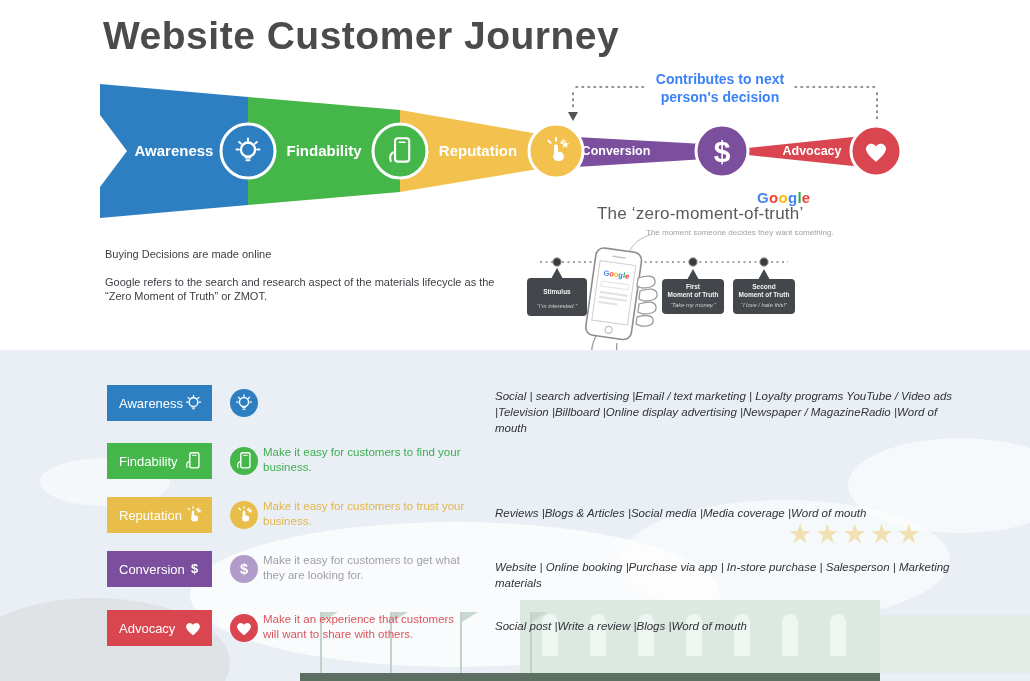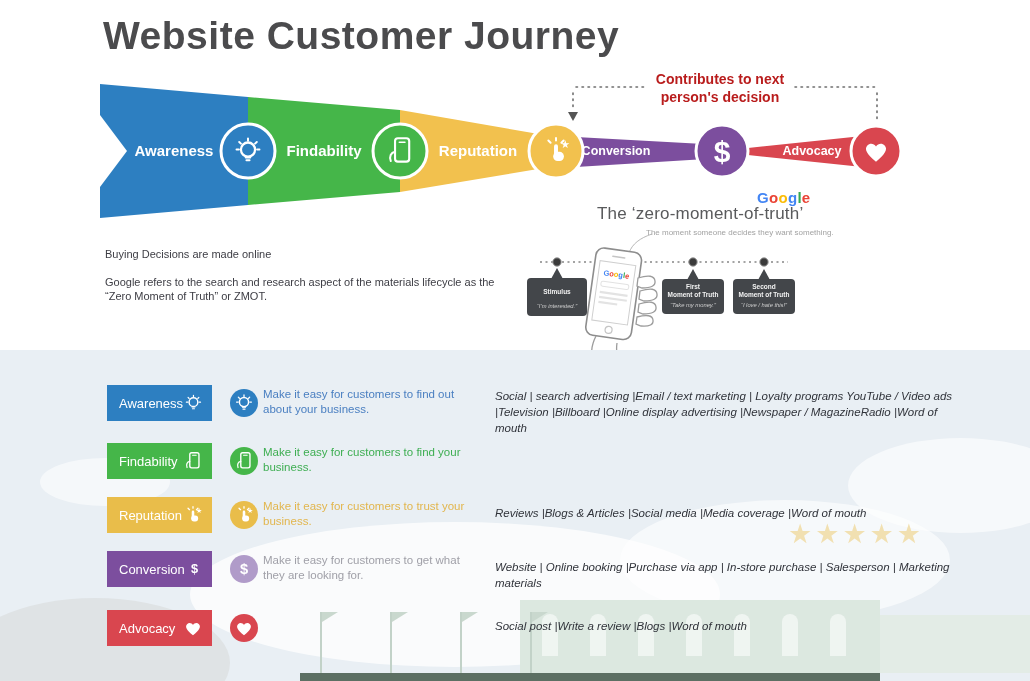--- a/index.html
+++ b/index.html
@@ -1,21 +1,21 @@
 <!DOCTYPE html>
 <html><head>
 <meta charset="utf-8">
 <style>
   html,body{margin:0;padding:0;background:#fff;}
   .stage{position:relative;width:1030px;height:681px;background:#fff;overflow:hidden;
          font-family:"Liberation Sans",sans-serif;}
   .title{position:absolute;left:103px;top:14px;margin:0;font-size:39px;font-weight:700;
          color:#4b4b4d;letter-spacing:.5px;}
   .annotation{position:absolute;left:645px;top:70px;width:150px;text-align:center;
-         font-size:14px;font-weight:600;color:#b91c1c;line-height:1.3;}
+         font-size:14px;font-weight:600;color:#3b82f6;line-height:1.3;}
   .overlay-svg{position:absolute;left:0;top:0;width:1030px;height:350px;pointer-events:none;
          font-family:"Liberation Sans",sans-serif;}
   .google-logo{position:absolute;left:757px;top:189px;font-size:15px;font-weight:600;letter-spacing:.3px;}
   .gl-b{color:#4285F4}.gl-r{color:#EA4335}.gl-y{color:#FBBC05}.gl-g{color:#34A853}
   .zmot-title{position:absolute;left:597px;top:204px;width:210px;font-size:17px;font-weight:400;
          color:#595a5c;letter-spacing:.2px;}
   .zmot-sub{position:absolute;left:646px;top:228px;font-size:8px;color:#a2a2a2;}
   .intro{position:absolute;left:105px;top:247px;width:412px;font-size:11px;color:#3d3d44;line-height:1.32;}
   .intro p{margin:0 0 13px 0;}
   
@@ -206,21 +206,20 @@
       <div class="tag" style="background:#2d7fc1">
         <span>Awareness</span>
         <svg class="tag-icon" width="22" height="22">
             <use href="#sym-bulb"></use>
           </svg>
       </div>
       <svg class="dot-icon" width="28" height="28">
         <circle cx="14" cy="14" r="14" fill="#2d7fc1"></circle>
           <use href="#sym-bulb" x="3" y="3" width="22" height="22"></use>
       </svg>
-      <div class="desc" style="color:#4a7fc1">Make it easy for customers to find out about your business.</div>
       <div class="channels">Social | search advertising |Email / text marketing | Loyalty programs YouTube / Video ads |Television |Billboard |Online display advertising |Newspaper / MagazineRadio |Word of mouth</div>
     </div>
 
     <div class="row" style="top:93px">
       <div class="tag" style="background:#45b649">
         <span>Findability</span>
         <svg class="tag-icon" width="22" height="22">
             <use href="#sym-phone"></use>
           </svg>
       </div>
@@ -265,16 +264,17 @@
       <div class="tag" style="background:#d9464f">
         <span>Advocacy</span>
         <svg class="tag-icon" width="22" height="22">
             <use href="#sym-heart"></use>
           </svg>
       </div>
       <svg class="dot-icon" width="28" height="28">
         <circle cx="14" cy="14" r="14" fill="#d9464f"></circle>
           <use href="#sym-heart" x="3" y="3" width="22" height="22"></use>
       </svg>
+      <div class="desc" style="color:#d9565c">Make it an experience that customers will want to share with others.</div>
       <div class="channels">Social post |Write a review |Blogs |Word of mouth</div>
     </div>
   </div>
 </div>
 
 </body></html>

